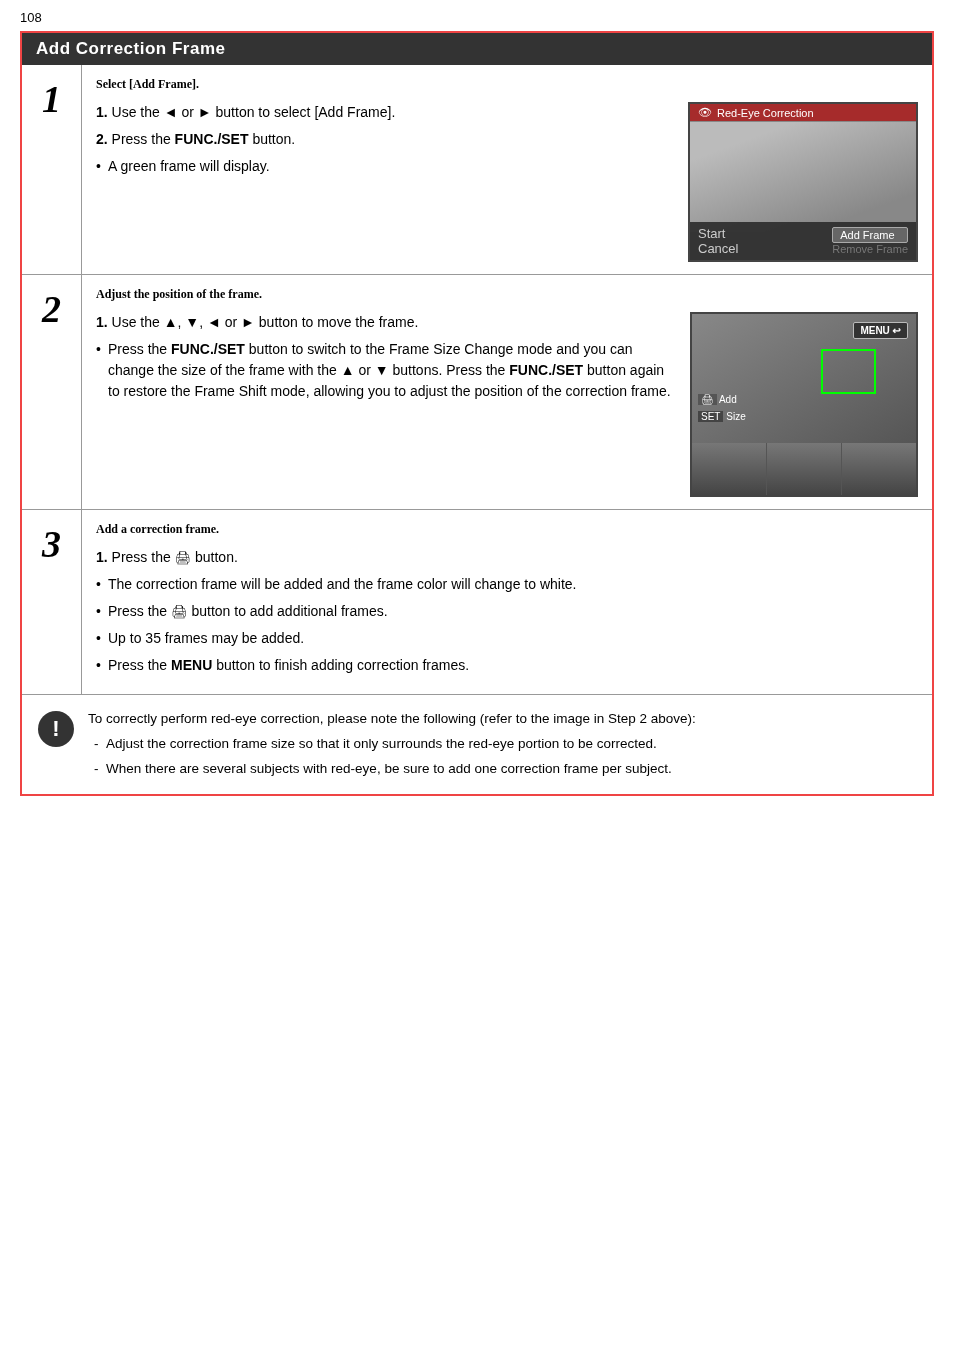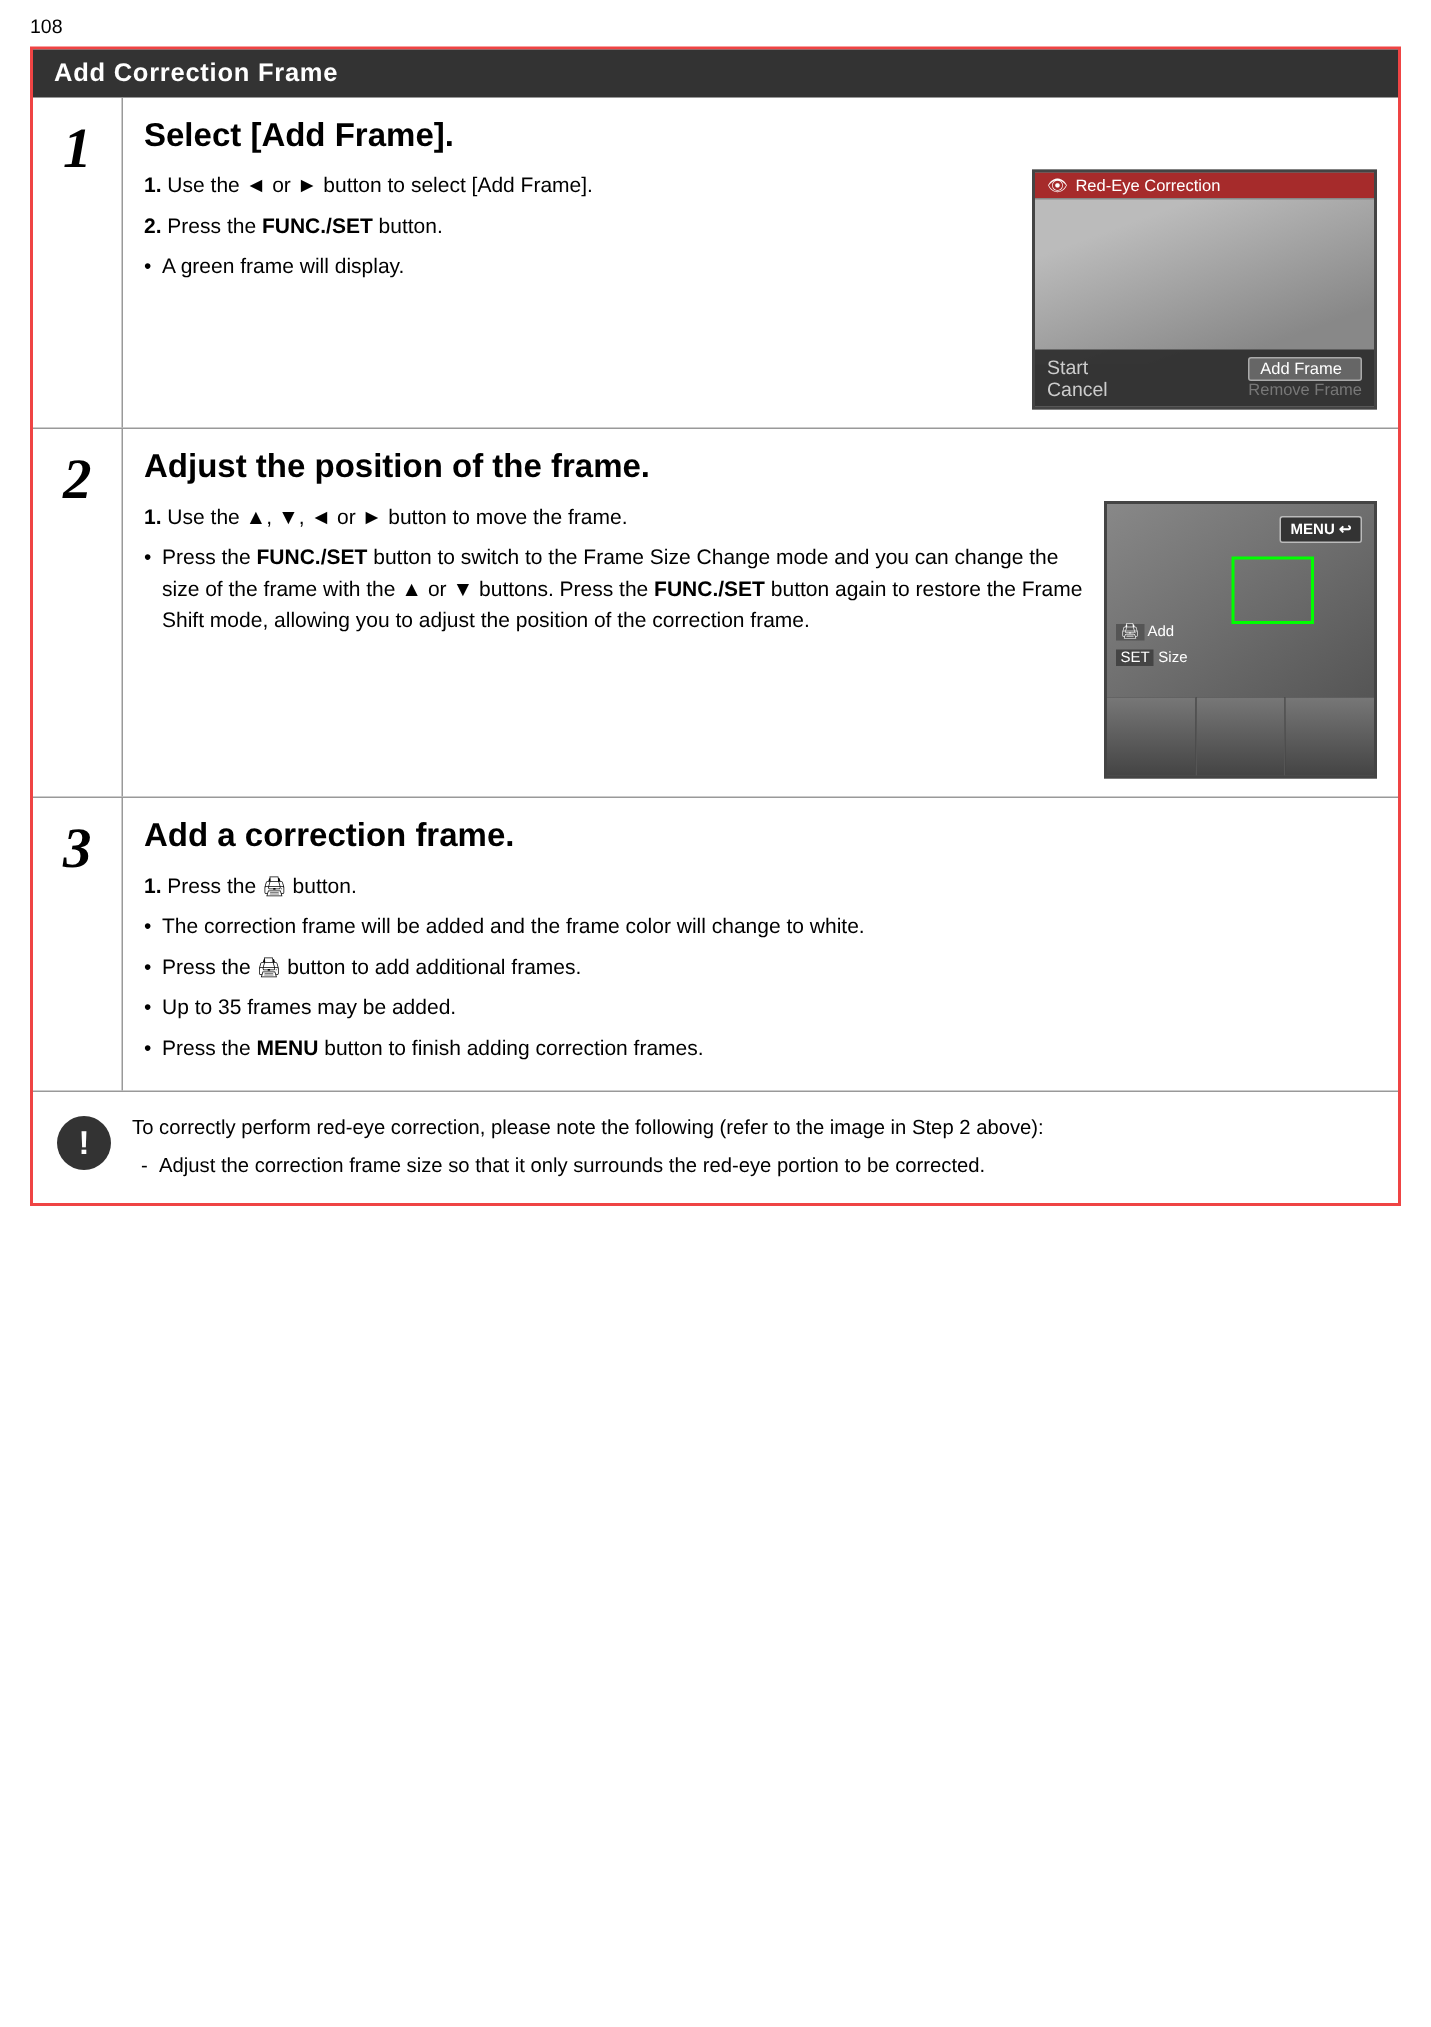--- a/index.html
+++ b/index.html
@@ -47,24 +47,24 @@
       font-weight: bold;
       font-style: italic;
       font-family: 'Times New Roman', serif;
       border-right: 1px solid #999;
     }
     .step-content {
       flex: 1;
       padding: 12px 14px;
     }
     .step-header {
-      font-size: 22px;
+      font-size: 12px;
       font-weight: bold;
       margin-bottom: 10px;
-      font-family: Liberation Sans, sans-serif;
+      font-family: Liberation Serif, serif;
     }
     .step-body {
       display: flex;
       gap: 14px;
       align-items: flex-start;
     }
     .step-text {
       flex: 1;
     }
     .step-image {
@@ -172,21 +172,21 @@
       font-size: 11px;
       padding: 1px 7px;
       border-radius: 2px;
     }
     .persons-img .ctrl-dim {
       color: #777;
       font-size: 11px;
     }
     
     .step2-img {
-      width: 182px;
+      width: 228px;
       height: 185px;
       background: #666;
       border: 2px solid #444;
       position: relative;
       overflow: hidden;
     }
     .step2-img .main-scene {
       position: absolute;
       top: 0; left: 0; right: 0;
       height: 130px;
@@ -366,17 +366,18 @@
       </div>
     </div>
 
     <div class="note-box">
       <div class="note-icon">
         <span>!</span>
       </div>
       <div class="note-text">
         <span>To correctly perform red-eye correction, please note the following (refer to the image in Step 2 above):</span>
         <div class="dash-item">Adjust the correction frame size so that it only surrounds the red-eye portion to be corrected.</div>
+        <div class="dash-item">When there are several subjects with red-eye, be sure to add one correction frame per subject.</div>
       </div>
     </div>
 
   </div>
 </div>
 
 </body></html>

